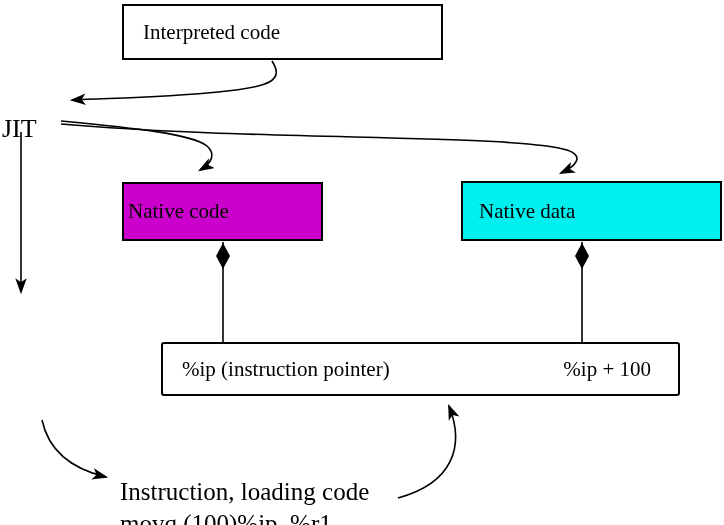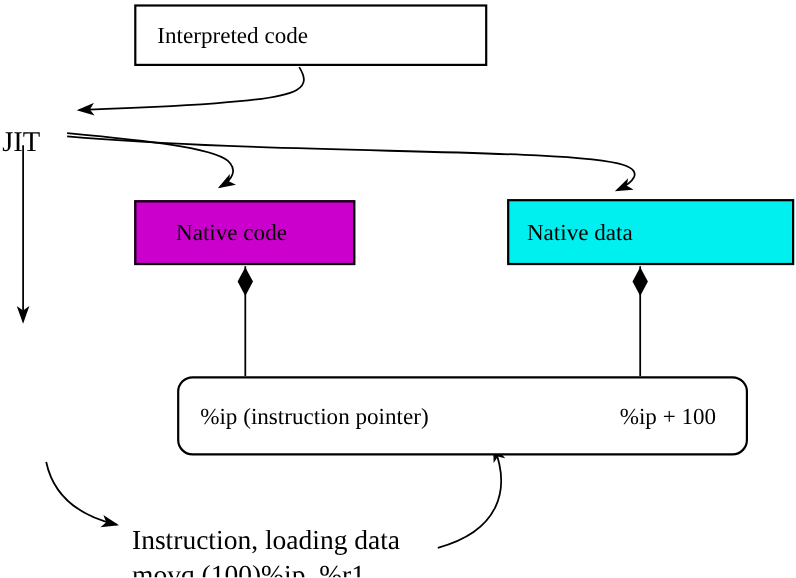--- a/index.html
+++ b/index.html
@@ -31,25 +31,25 @@
     position: absolute;
     box-sizing: border-box;
     border: 2px solid #000;
     display: flex;
     align-items: center;
     font-size: 21px;
     background: #fff;
   }
   .box .box-label { white-space: nowrap; }
   #interpreted-box { left: 122px; top: 4px;  width: 321px; height: 56px; padding-left: 19px; }
-  #native-code-box { left: 122px; top: 182px; width: 201px; height: 59px; padding-left: 36px; }
+  #native-code-box { left: 122px; top: 182px; width: 201px; height: 59px; padding-left: 4px; }
   #native-data-box { left: 461px; top: 181px; width: 261px; height: 60px; padding-left: 16px; }
   #pointer-box {
-    left: 161px; top: 342px; width: 519px; height: 72px;
-    border-radius: 14px;
+    left: 161px; top: 342px; width: 519px; height: 54px;
+    border-radius: 3px;
     justify-content: space-between;
     padding: 0 27px 0 19px;
   }
   .free-label {
     position: absolute;
     font-size: 25px;
     line-height: 32px;
     white-space: nowrap;
     margin-top: 20px;
   }
@@ -104,17 +104,17 @@
     <span class="box-label">%ip (instruction pointer)</span>
     <span class="box-label">%ip + 100</span>
   </div>
 
   <div class="free-label" id="jit-label">JIT</div>
 
   <div class="free-label" id="execute-label">
   </div>
 
   <div class="free-label" id="instruction-caption">
-    <div>Instruction, loading data</div>
+    <div>Instruction, loading code</div>
     <div>movq (100)%ip, %r1</div>
   </div>
 
 </div>
 
 </body></html>

